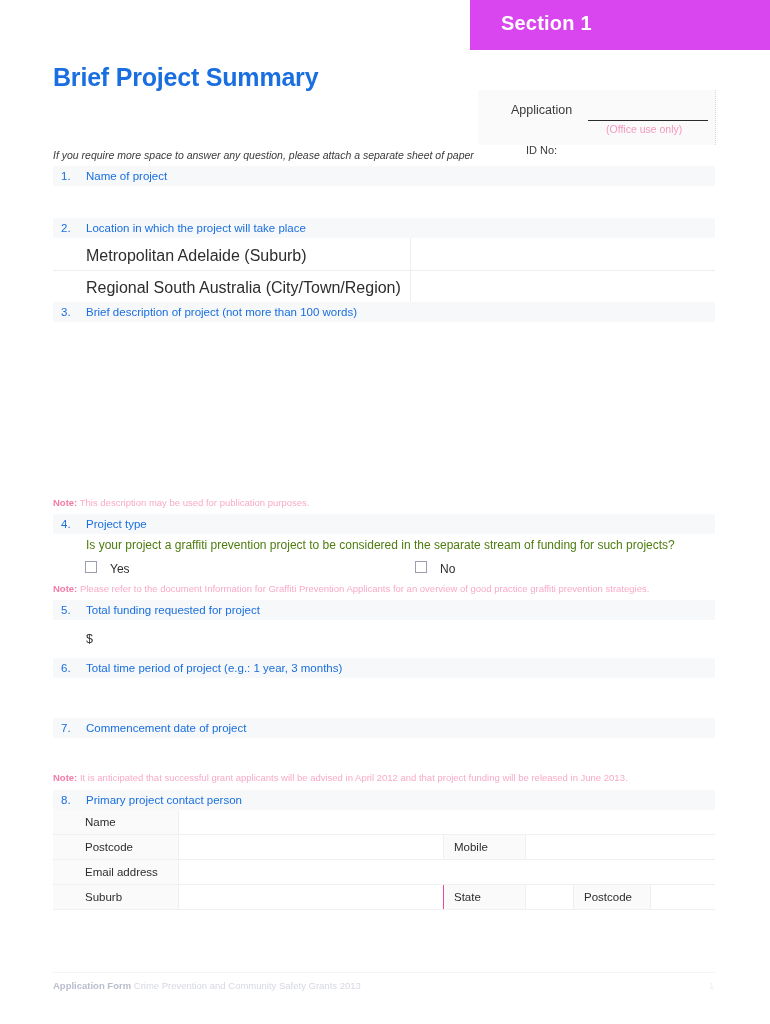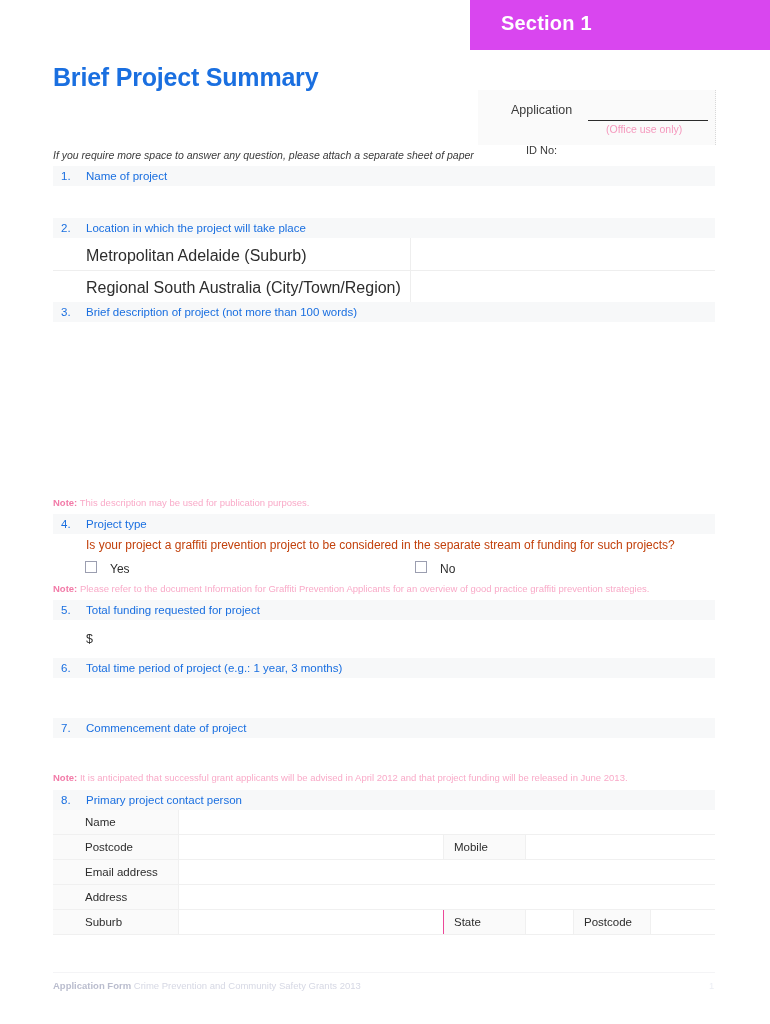--- a/index.html
+++ b/index.html
@@ -155,21 +155,21 @@
   .note b {
     color: #f27ba8;
     font-weight: bold;
   }
 
   
   .question-text {
     position: absolute;
     left: 86px;
     font-size: 12px;
-    color: #c2410c;
+    color: #4d7c0f;
   }
   .cbx {
     position: absolute;
     width: 12px;
     height: 12px;
     border: 1px solid #9b9eb0;
     background: #ffffff;
     box-sizing: border-box;
   }
   .cbx-label {
@@ -359,26 +359,20 @@
     <div class="cell-value" style="left:472px;width:190px;"></div>
   </div>
 
   <div class="crow">
     <div class="cell-label" style="left:0;width:125px;">
       <span>Email address</span>
     </div>
     <div class="cell-value" style="left:125px;width:537px;"></div>
   </div>
 
-  <div class="crow">
-    <div class="cell-label" style="left:0;width:125px;">
-      <span>Address</span>
-    </div>
-    <div class="cell-value" style="left:125px;width:537px;"></div>
-  </div>
 
   <div class="crow">
     <div class="cell-label" style="left:0;width:125px;">
       <span>Suburb</span>
     </div>
     <div class="cell-value" style="left:125px;width:265px;"></div>
     <div class="cell-label mid" style="left:390px;width:82px;border-left:1px solid #ec4899;">
       <span>State</span>
     </div>
     <div class="cell-value" style="left:472px;width:48px;"></div>

